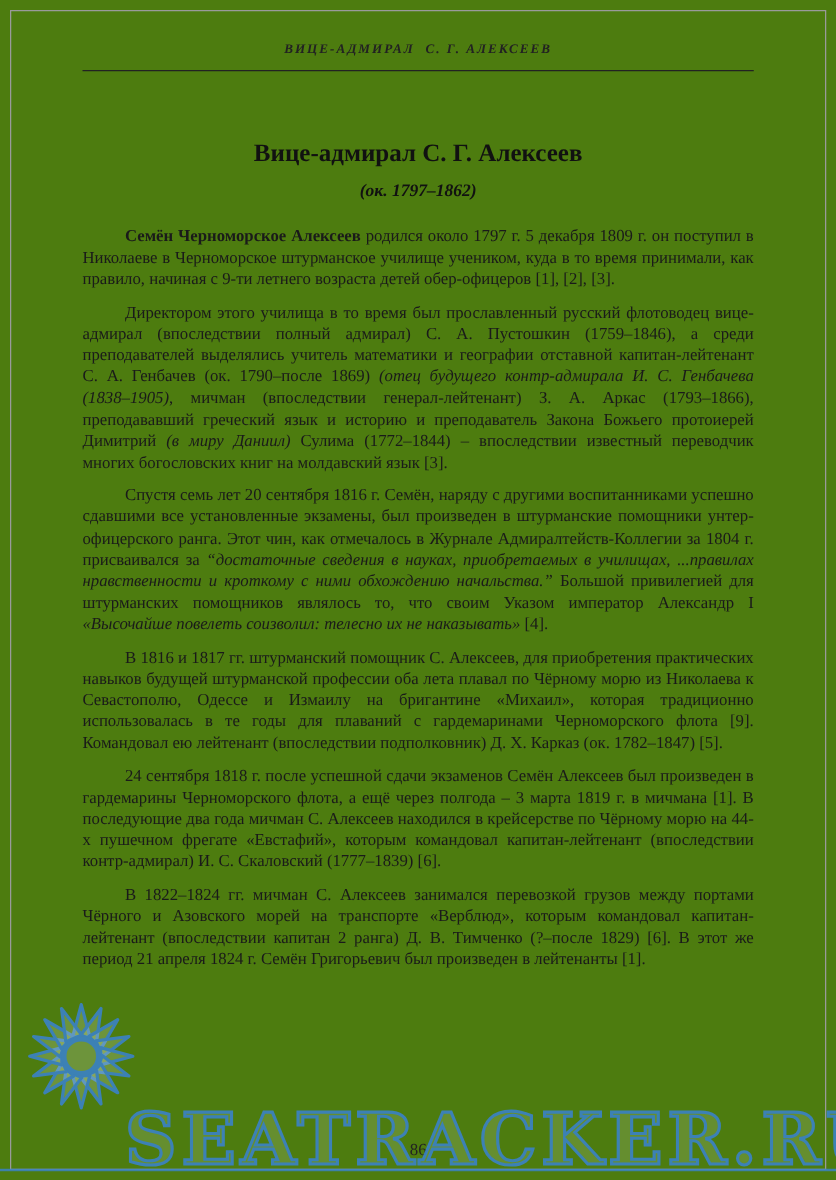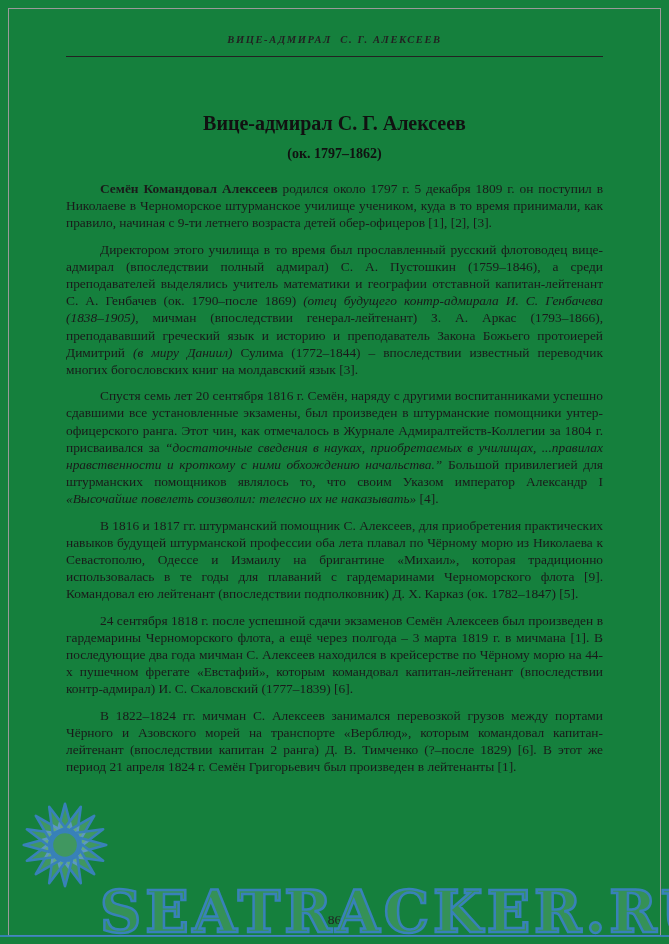--- a/index.html
+++ b/index.html
@@ -3,21 +3,21 @@
 <meta charset="utf-8">
 <style>
   :root { --wm-color: #3b82c4; }
   * { box-sizing: border-box; }
   html, body { margin: 0; padding: 0; background: #e9e9e9; }
   .page {
     position: relative;
     width: 669px;
     height: 944px;
     margin: 0 auto;
-    background: #15803d;
+    background: #4d7c0f;
     overflow: hidden;
     font-family: "Liberation Serif", "DejaVu Serif", serif;
     color: #1a1a1a;
   }
   .frame {
     position: absolute;
     inset: 8px;
     border: 1px solid #9a9a9a;
     pointer-events: none;
   }
@@ -50,20 +50,21 @@
     font-size: 20px;
     font-weight: 700;
     color: #111;
   }
   .subtitle {
     margin: 0 0 18px 0;
     text-align: center;
     font-size: 14px;
     font-weight: 700;
     color: #111;
+    font-style: italic;
   }
   .para {
     margin: 0 0 9px 0;
     font-size: 13.4px;
     line-height: 17.2px;
     text-align: justify;
     text-indent: 34px;
   }
   .para span.bold   { font-weight: 700; }
   .para span.italic { font-style: italic; }
@@ -116,21 +117,21 @@
 <div class="page">
   <div class="frame"></div>
 
   <div class="running-header">ВИЦЕ-АДМИРАЛ  С. Г. АЛЕКСЕЕВ</div>
   <div class="header-rule"></div>
 
   <div class="content">
     <h1 class="title">Вице-адмирал С. Г. Алексеев</h1>
     <h2 class="subtitle">(ок. 1797–1862)</h2>
     <div>
-        <p class="para"><span class="bold">Семён Командовал Алексеев</span><span class="normal"> родился около 1797 г. 5 декабря 1809 г. он поступил в Николаеве в Черноморское штурманское училище учеником, куда в то время принимали, как правило, начиная с 9-ти летнего возраста детей обер-офицеров [1], [2], [3].</span></p>
+        <p class="para"><span class="bold">Семён Черноморское Алексеев</span><span class="normal"> родился около 1797 г. 5 декабря 1809 г. он поступил в Николаеве в Черноморское штурманское училище учеником, куда в то время принимали, как правило, начиная с 9-ти летнего возраста детей обер-офицеров [1], [2], [3].</span></p>
         <p class="para"><span class="normal">Директором этого училища в то время был прославленный русский флотоводец вице-адмирал (впоследствии полный адмирал) С. А. Пустошкин (1759–1846), а среди преподавателей выделялись учитель математики и географии отставной капитан-лейтенант С. А. Генбачев (ок. 1790–после 1869) </span><span class="italic">(отец будущего контр-адмирала И. С. Генбачева (1838–1905)</span><span class="normal">, мичман (впоследствии генерал-лейтенант) З. А. Аркас (1793–1866), преподававший греческий язык и историю и преподаватель Закона Божьего протоиерей Димитрий </span><span class="italic">(в миру Даниил)</span><span class="normal"> Сулима (1772–1844) – впоследствии известный переводчик многих богословских книг на молдавский язык [3].</span></p>
         <p class="para"><span class="normal">Спустя семь лет 20 сентября 1816 г. Семён, наряду с другими воспитанниками успешно сдавшими все установленные экзамены, был произведен в штурманские помощники унтер-офицерского ранга. Этот чин, как отмечалось в Журнале Адмиралтейств-Коллегии за 1804 г. присваивался за </span><span class="italic">“достаточные сведения в науках, приобретаемых в училищах, ...правилах нравственности и кроткому с ними обхождению начальства.”</span><span class="normal"> Большой привилегией для штурманских помощников являлось то, что своим Указом император Александр I </span><span class="italic">«Высочайше повелеть соизволил: телесно их не наказывать»</span><span class="normal"> [4].</span></p>
         <p class="para"><span class="normal">В 1816 и 1817 гг. штурманский помощник С. Алексеев, для приобретения практических навыков будущей штурманской профессии оба лета плавал по Чёрному морю из Николаева к Севастополю, Одессе и Измаилу на бригантине «Михаил», которая традиционно использовалась в те годы для плаваний с гардемаринами Черноморского флота [9]. Командовал ею лейтенант (впоследствии подполковник) Д. Х. Карказ (ок. 1782–1847) [5].</span></p>
         <p class="para"><span class="normal">24 сентября 1818 г. после успешной сдачи экзаменов Семён Алексеев был произведен в гардемарины Черноморского флота, а ещё через полгода – 3 марта 1819 г. в мичмана [1]. В последующие два года мичман С. Алексеев находился в крейсерстве по Чёрному морю на 44-х пушечном фрегате «Евстафий», которым командовал капитан-лейтенант (впоследствии контр-адмирал) И. С. Скаловский (1777–1839) [6].</span></p>
         <p class="para"><span class="normal">В 1822–1824 гг. мичман С. Алексеев занимался перевозкой грузов между портами Чёрного и Азовского морей на транспорте «Верблюд», которым командовал капитан-лейтенант (впоследствии капитан 2 ранга) Д. В. Тимченко (?–после 1829) [6]. В этот же период 21 апреля 1824 г. Семён Григорьевич был произведен в лейтенанты [1].</span></p>
       </div>
   </div>
 
   <div class="page-number">86</div>
 

